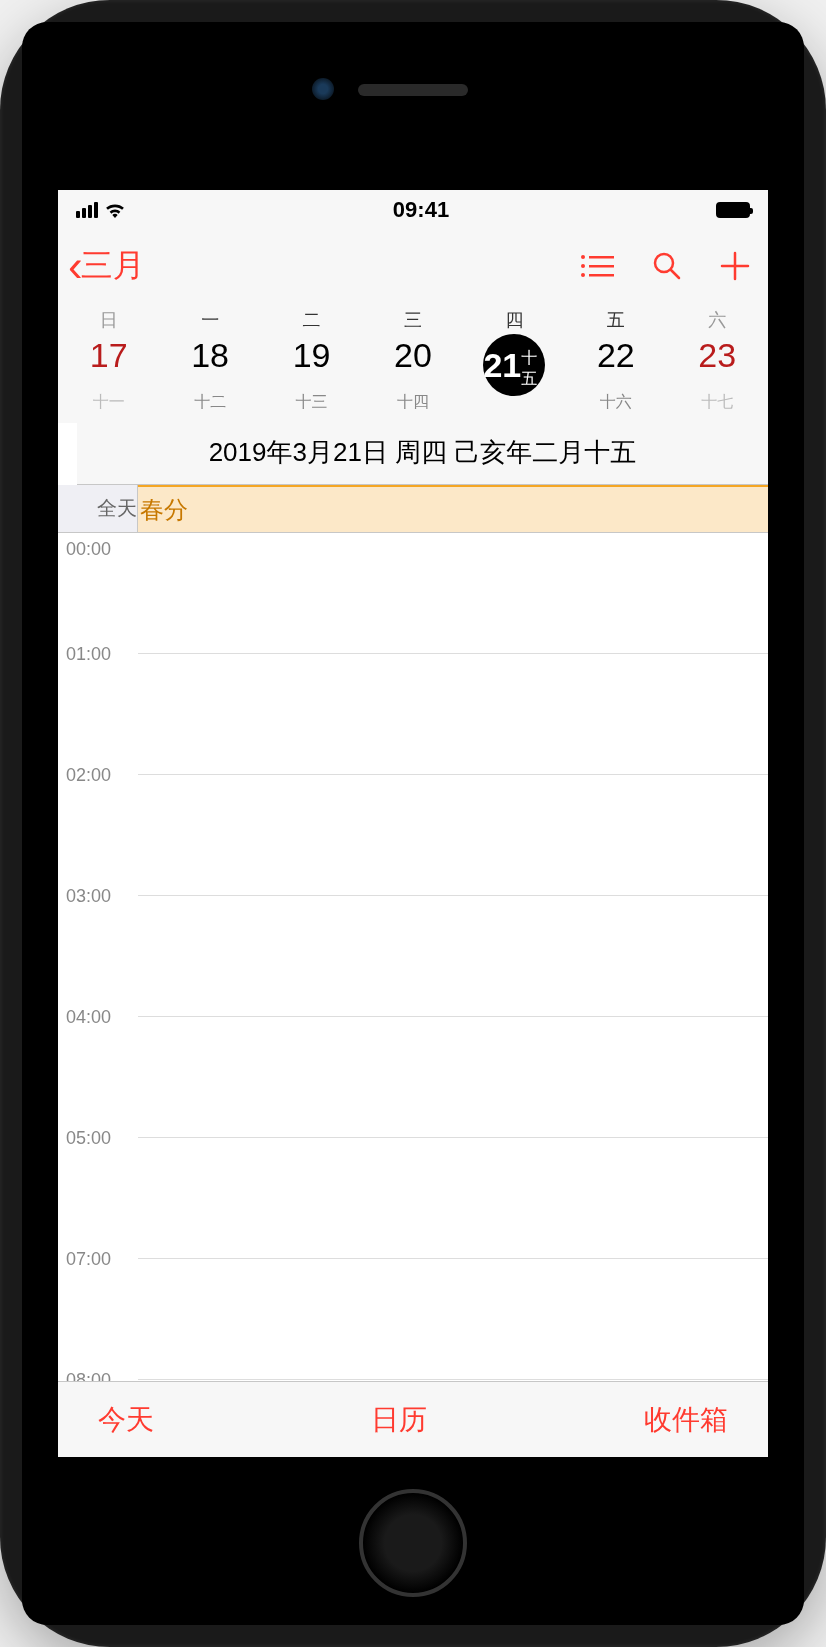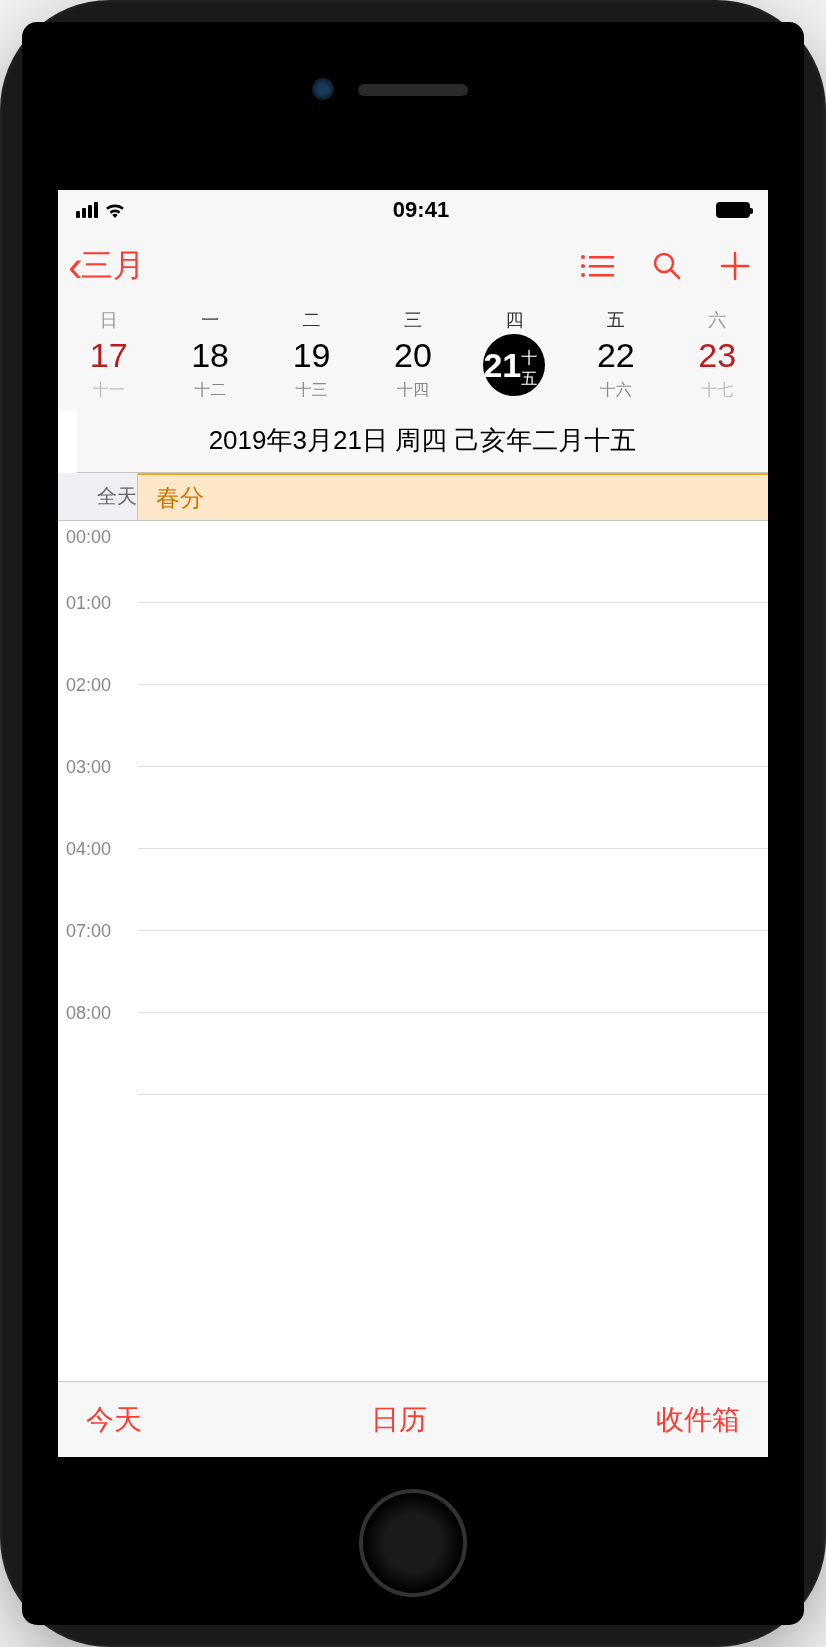--- a/index.html
+++ b/index.html
@@ -17,21 +17,21 @@
       background: #1a1a1a;
       border-radius: 110px;
       padding: 22px;
       box-shadow: 0 20px 60px rgba(0,0,0,0.3), inset 0 0 5px rgba(255,255,255,0.1);
       position: relative;
     }
     .phone-inner {
       width: 100%;
       height: 100%;
       background: #000;
-      border-radius: 15px;
+      border-radius: 25px;
       padding: 14px;
       position: relative;
     }
     .speaker {
       position: absolute;
       top: 62px;
       left: 50%;
       transform: translateX(-50%);
       width: 110px;
       height: 12px;
@@ -130,21 +130,21 @@
       cursor: pointer;
     }
     .day-num {
       font-size: 34px;
       font-weight: 400;
       line-height: 1;
     }
     .day-lunar {
       font-size: 16px;
       color: #888;
-      margin-top: 8px;
+      margin-top: 20px;
     }
     .day-cell.weekend .day-num { color: #b91c1c; }
     .day-cell.weekend .day-lunar { color: #bbb; }
     .day-cell.selected .day-circle {
       width: 62px;
       height: 62px;
       background: #000;
       border-radius: 50%;
       display: flex;
       align-items: center;
@@ -177,51 +177,51 @@
       justify-content: flex-end;
       font-size: 20px;
       color: #666;
     }
     .all-day-event {
       flex: 1;
       background: #fce8c8;
       border-top: 2px solid #f5a623;
       display: flex;
       align-items: center;
-      padding-left: 18px;
+      padding-left: 2px;
       font-size: 24px;
       color: #c77800;
       cursor: pointer;
     }
     .timeline {
       flex: 1;
       overflow-y: auto;
       padding-left: 80px;
       background: #fff;
       position: relative;
     }
     .hour-row {
-      height: 82px;
+      height: 121px;
       border-bottom: 1px solid #ddd;
       position: relative;
     }
     .hour-label {
       position: absolute;
       left: -72px;
       top: -10px;
       font-size: 18px;
       color: #888;
     }
     .hour-row:first-child .hour-label { top: 6px; }
     .toolbar {
       height: 76px;
       display: flex;
       align-items: center;
       justify-content: space-between;
-      padding: 0 28px;
+      padding: 0 40px;
       background: #f7f7f7;
       border-top: 1px solid #c7c7c7;
       font-size: 28px;
       color: #ff3b30;
     }
     .toolbar div { cursor: pointer; }
   </style>
 </head>
 <body>
 
@@ -345,20 +345,23 @@
           <div class="hour-row">
             <div class="hour-label">02:00</div>
           </div>
           <div class="hour-row">
             <div class="hour-label">03:00</div>
           </div>
           <div class="hour-row">
             <div class="hour-label">04:00</div>
           </div>
           <div class="hour-row">
+            <div class="hour-label">05:00</div>
+          </div>
+          <div class="hour-row">
             <div class="hour-label">07:00</div>
           </div>
           <div class="hour-row">
             <div class="hour-label">08:00</div>
           </div>
         </div>
 
       <div class="toolbar">
         <div>今天</div>
         <div>日历</div>

